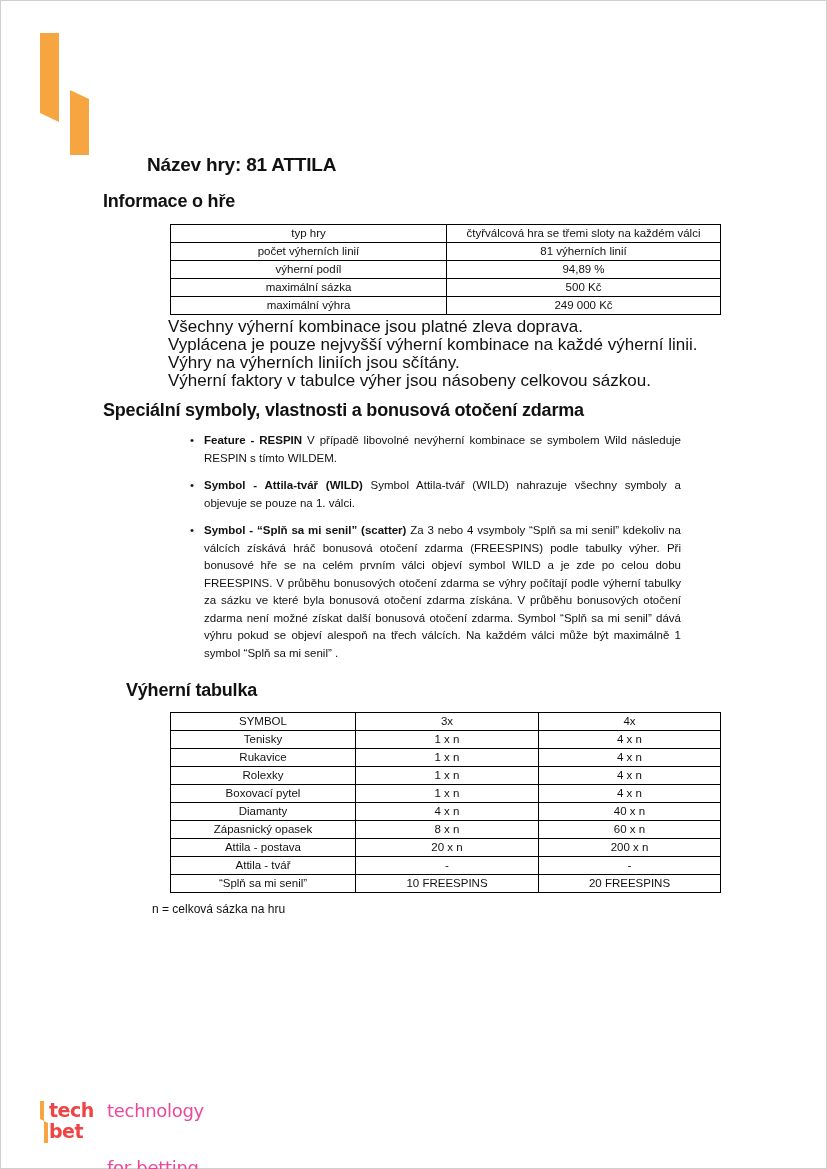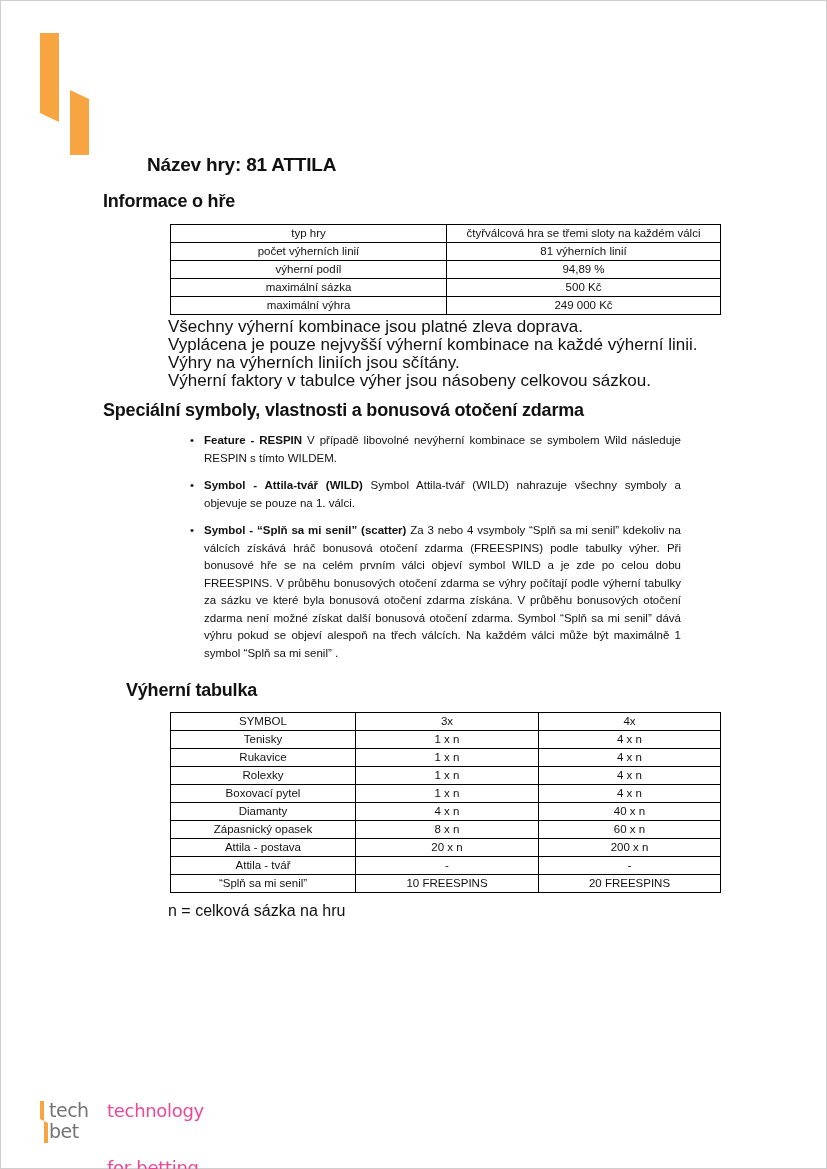--- a/index.html
+++ b/index.html
@@ -39,24 +39,24 @@
     .notes {
       position: absolute; left: 168px; top: 318px; font-size: 17px; line-height: 18px;
     }
     .bullets {
       position: absolute; left: 190px; top: 432px; width: 491px;
       font-size: 11.5px; line-height: 17.5px;
     }
     .bullet { position: relative; padding-left: 14px; text-align: justify; margin-bottom: 10px; }
     .bullet .dot { position: absolute; left: 0; top: 0; }
     .bullet b { font-weight: bold; }
-    .legend { position: absolute; left: 168px; top: 902px; font-size: 16px; }
+    .legend { position: absolute; left: 152px; top: 902px; font-size: 12px; }
     .footer-logo { position: absolute; left: 40px; top: 1100px; height: 44px; width: 200px; }
     .fl-text {
-      position: absolute; font-size: 19px; line-height: 21px; font-weight: normal; color: #737373;
+      position: absolute; font-size: 19px; line-height: 21px; font-weight: bold; color: #ef4444;
       font-family: "DejaVu Sans", sans-serif; letter-spacing: -0.5px;
     }
     .fl-tag {
       position: absolute; font-size: 18px; line-height: 21px; color: #ec4899;
       font-family: "DejaVu Sans", sans-serif; letter-spacing: -0.3px;
     }
   </style>
 </head>
 <body>
 

